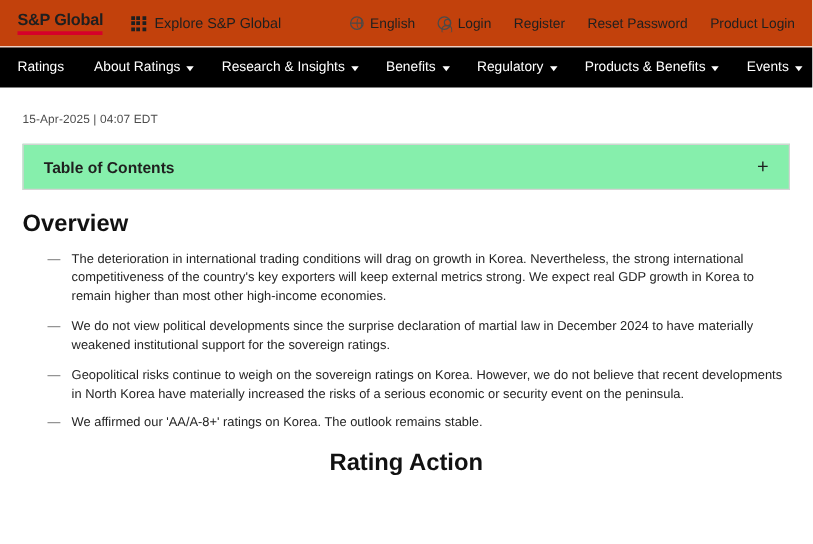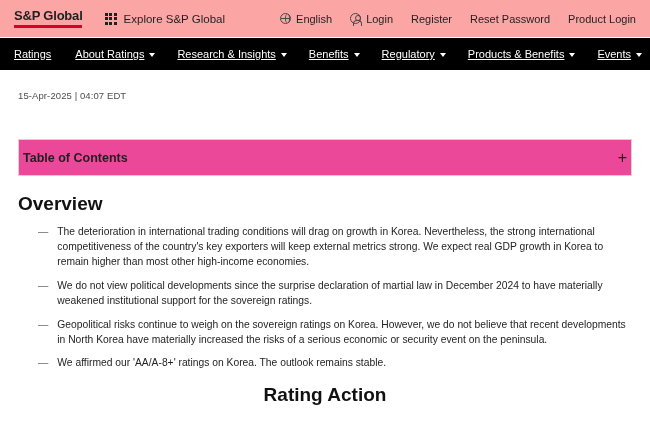--- a/index.html
+++ b/index.html
@@ -11,21 +11,21 @@
     font-family: "Liberation Sans", sans-serif;
     color: #1f1f1f;
   }
 
   
   .topbar {
     height: 38px;
     display: flex;
     align-items: center;
     padding: 0 14px;
-    background: #fca5a5;
+    background: #c2410c;
     border-bottom: 1px solid #ffffff;
   }
   .brand {
     display: flex;
     flex-direction: column;
     justify-content: center;
     margin-right: 16px;
   }
   .brand-name {
     font-size: 13px;
@@ -109,21 +109,20 @@
 
   
   .navbar {
     height: 32px;
     background: #000000;
     display: flex;
     align-items: center;
     padding: 0 14px;
     color: #ffffff;
     font-size: 11px;
-    text-decoration: underline;
   }
   .nav-item {
     display: flex;
     align-items: center;
     gap: 5px;
     margin-right: 22px;
     white-space: nowrap;
     color: #ffffff;
   }
   .nav-item.first { font-weight: normal; margin-right: 24px; }
@@ -154,27 +153,27 @@
   .headline {
     font-size: 27px;
     font-weight: bold;
     letter-spacing: -0.6px;
     line-height: 1.15;
     margin-top: 13px;
     color: #111111;
   }
 
   .toc {
-    margin-top: 38px;
+    margin-top: 14px;
     border: 1px solid #d3d3d3;
     height: 37px;
     display: flex;
     align-items: center;
-    padding: 0 4px;
-    background: #ec4899;
+    padding: 0 16px;
+    background: #86efac;
   }
   .toc-label {
     font-size: 12.5px;
     font-weight: bold;
     color: #1f1f1f;
   }
   .toc-plus {
     margin-left: auto;
     font-size: 16px;
     line-height: 16px;

